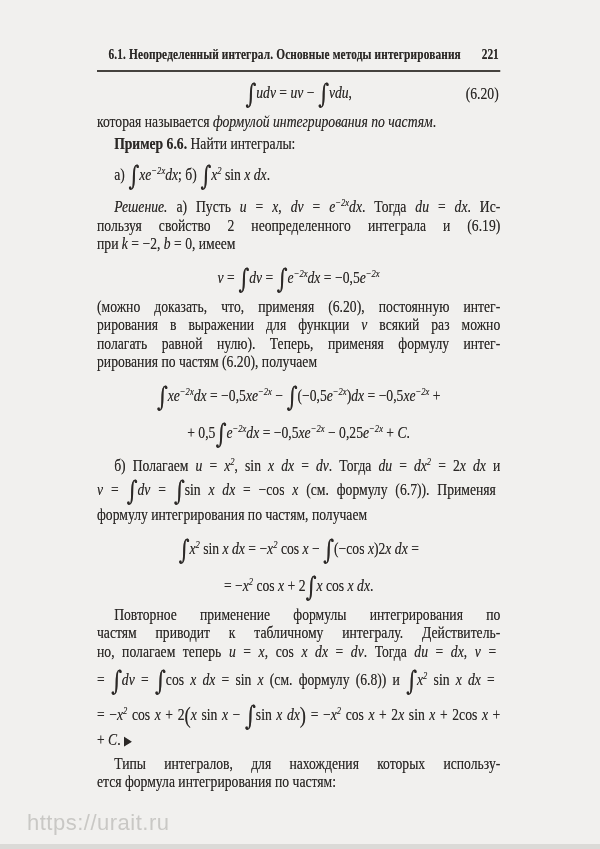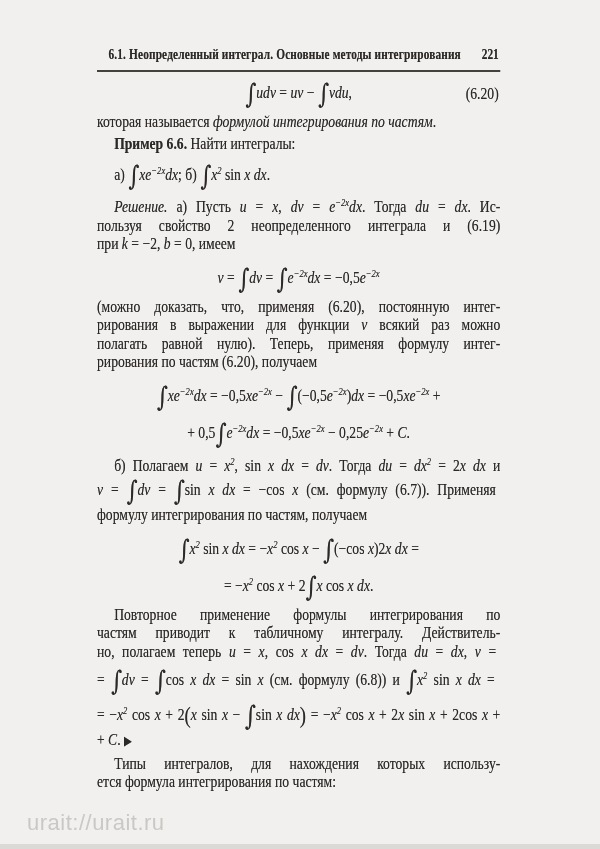--- a/index.html
+++ b/index.html
@@ -111,15 +111,15 @@
           <div class="line just tall" style="word-spacing: 1.50204px;"><span class="sg-n">= −</span><span class="sg-i">x</span><span class="sg-sup">2</span><span class="sg-n"> cos </span><span class="sg-i">x</span><span class="sg-n"> + 2</span><span class="sg-par">(</span><span class="sg-i">x</span><span class="sg-n"> sin </span><span class="sg-i">x</span><span class="sg-n"> − </span><span class="sg-int">∫</span><span class="sg-n">sin </span><span class="sg-i">x dx</span><span class="sg-par">)</span><span class="sg-n"> = −</span><span class="sg-i">x</span><span class="sg-sup">2</span><span class="sg-n"> cos </span><span class="sg-i">x</span><span class="sg-n"> + 2</span><span class="sg-i">x</span><span class="sg-n"> sin </span><span class="sg-i">x</span><span class="sg-n"> + 2cos </span><span class="sg-i">x</span><span class="sg-n"> +</span></div>
           <div class="line left"><span class="sg-n">+ </span><span class="sg-i">C</span><span class="sg-n">. </span><span class="sg-tri">▶</span></div>
         </div>
         <div class="block p">
           <div class="line just indent" style="word-spacing: 19.0188px;"><span class="sg-n">Типы интегралов, для нахождения которых использу-</span></div>
           <div class="line left"><span class="sg-n">ется формула интегрирования по частям:</span></div>
         </div>
       </div>
   </div>
 
-  <div class="watermark">urait://urait.ru</div>
+  <div class="watermark">https://urait.ru</div>
   <div class="bottom-edge"></div>
 </div>
 
 </body></html>

